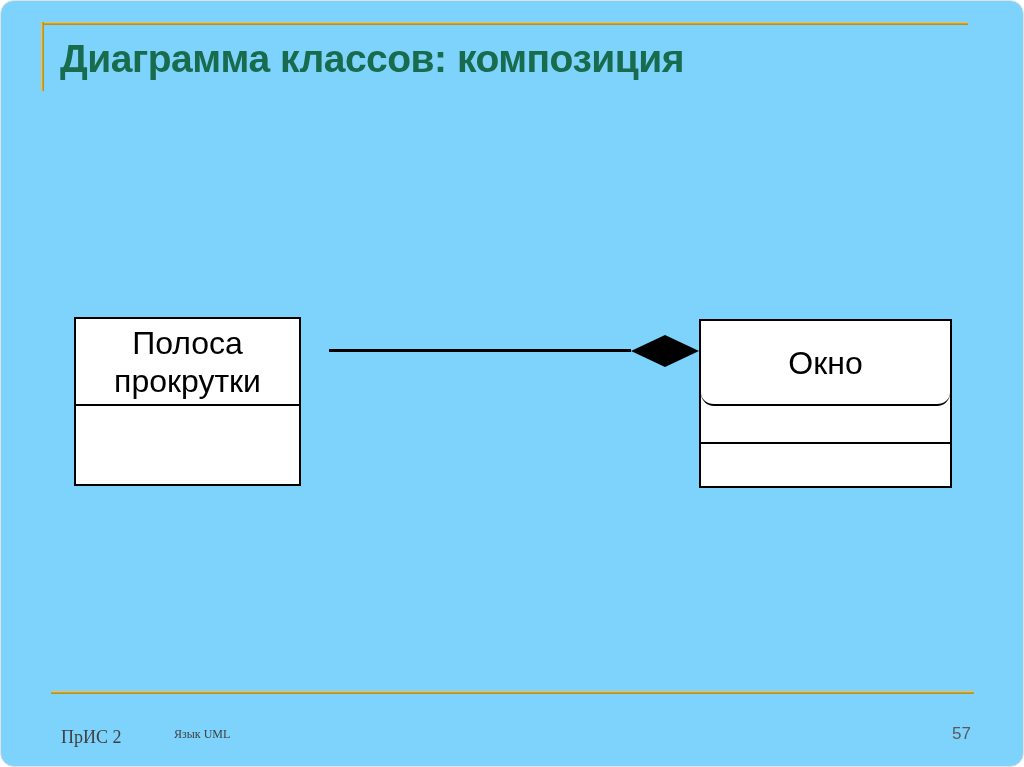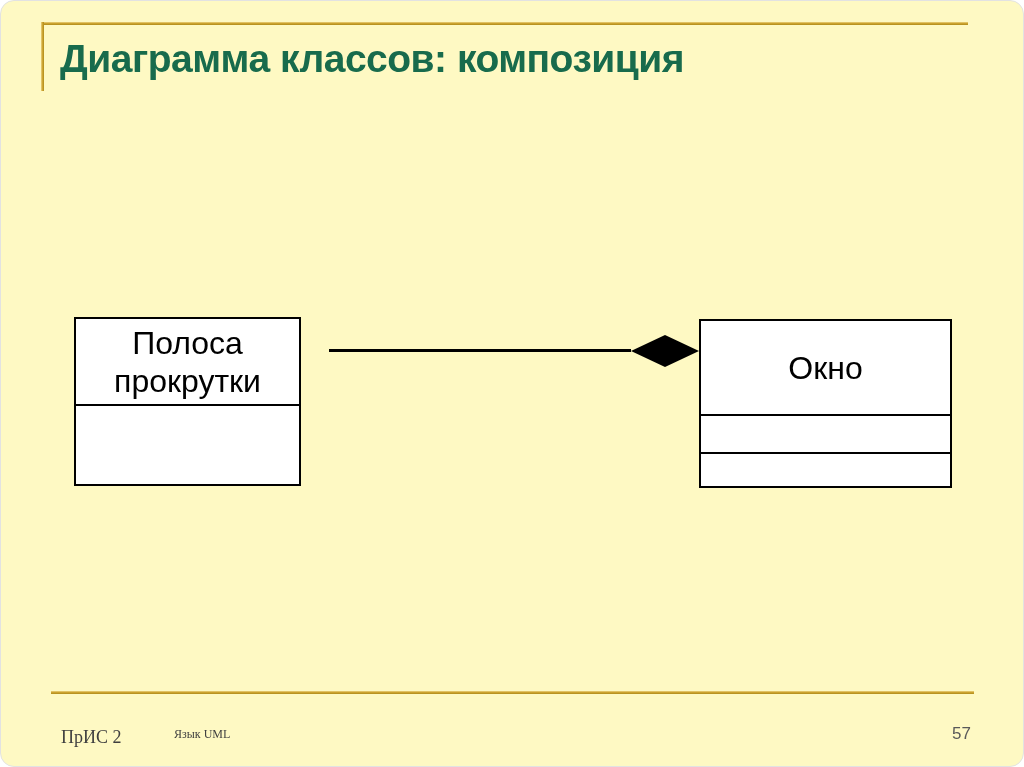--- a/index.html
+++ b/index.html
@@ -8,21 +8,21 @@
     --diagram-black:#000000;
     --footer-text:#3F3F3F;
     --page-number-gray:#595959;
   }
   *{margin:0;padding:0;box-sizing:border-box;}
   html,body{width:1024px;height:767px;background:#fff;}
   body{font-family:"Liberation Sans",sans-serif;position:relative;overflow:hidden;}
 
   .slide{
     position:absolute;inset:0;
-    background:#fef9c3;
+    background:#7dd3fc;
     border:1px solid #e2e2e2;
     border-radius:14px;
     overflow:hidden;
   }
 
   
   .rule-top-h{
     position:absolute;left:40px;top:21px;width:927px;height:3px;
     background:linear-gradient(180deg,#ecd27f 0%,var(--accent-gold) 55%,#b08d1e 100%);
   }
@@ -47,21 +47,21 @@
   }
   .class-box.left{left:73px;top:316px;width:227px;height:169px;align-items:center;}
   .class-box.right{left:698px;top:318px;width:253px;height:169px;}
   .compartment-name{
     height:87px;border-bottom:2px solid var(--diagram-black);
     display:flex;align-items:center;justify-content:center;
     text-align:center;
     font-size:32px;line-height:38px;color:#000;
     padding:0 6px;
   }
-  .class-box.right .compartment-name{height:95px;}
+  .class-box.right .compartment-name{height:85px;border-radius:13px;}
   .compartment-attrs{
     height:38px;border-bottom:2px solid var(--diagram-black);
   }
   .compartment-ops{flex:1;}
 
   
   .connector-line{
     position:absolute;left:328px;top:348px;width:302px;height:3px;
     background:var(--diagram-black);
   }

